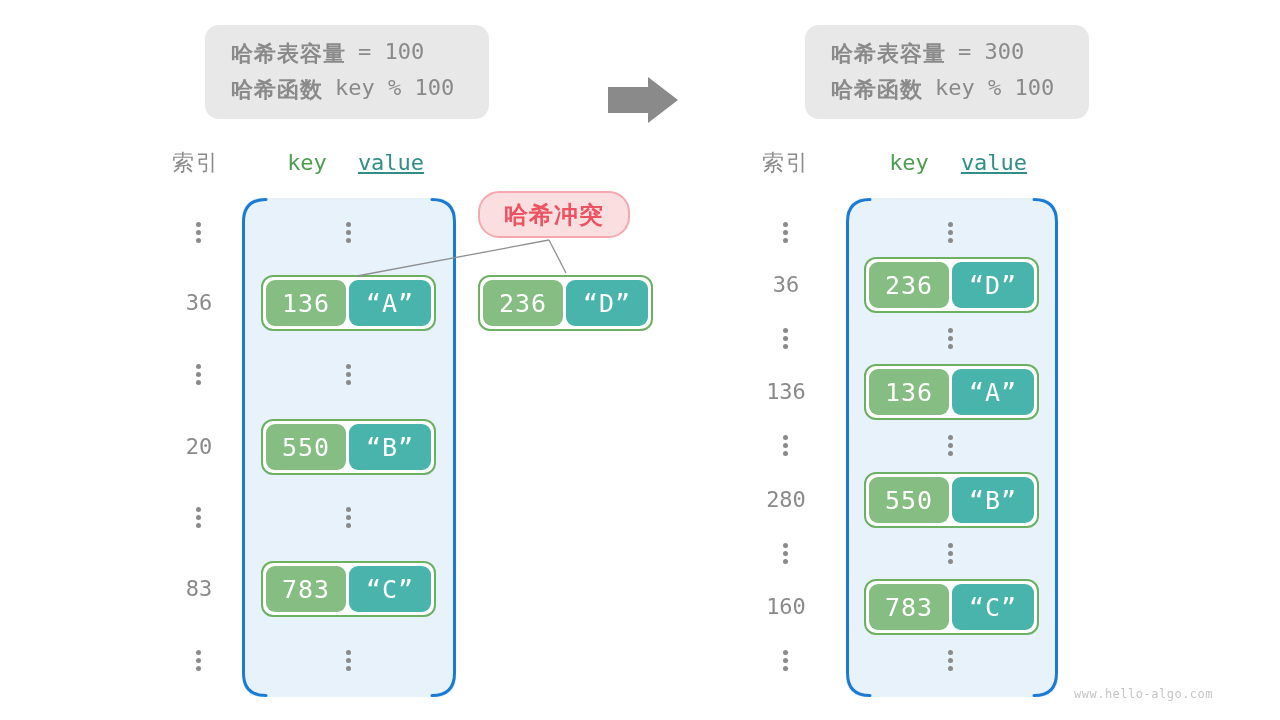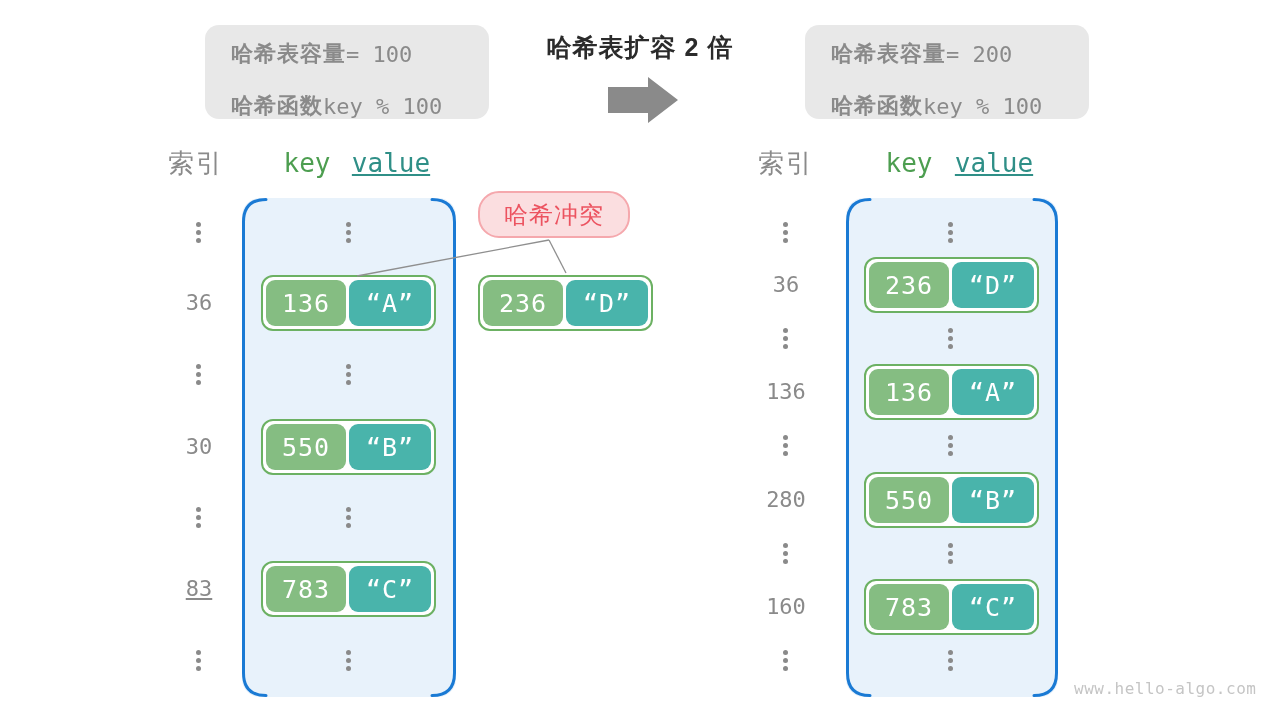--- a/index.html
+++ b/index.html
@@ -9,27 +9,27 @@
   }
   .abs{position:absolute;}
   .mono{font-family:"DejaVu Sans Mono",monospace;}
 
   
   .infobox{
     background:var(--graybg);border-radius:14px;box-sizing:border-box;
     display:flex;flex-direction:column;justify-content:center;gap:6px;
     padding-left:26px;
   }
-  .infoline{display:flex;align-items:center;gap:0;font-size:22px;color:var(--gray);margin-top:16px;}
+  .infoline{display:flex;gap:12px;font-size:22px;color:var(--gray);}
   .infoline .lbl{font-weight:bold;letter-spacing:1px;}
   .infoline .code{font-family:"DejaVu Sans Mono",monospace;}
 
   .title{font-size:25px;font-weight:bold;color:#2b2b2b;text-align:center;letter-spacing:1px;}
 
-  .hdr{font-size:26px;text-align:center;height:26px;line-height:26px;}
+  .hdr{font-size:22px;text-align:center;height:26px;line-height:26px;}
   .hdr-idx{color:var(--gray);letter-spacing:2px;}
   .hdr-key{color:var(--keyhdr);}
   .hdr-val{color:var(--valhdr);text-decoration:underline;}
 
   .tablefill{background:var(--tablebg);border-radius:18px;}
 
   .idx{font-size:22px;color:var(--gray);text-align:center;height:30px;line-height:30px;}
 
   .dots{display:flex;flex-direction:column;gap:3px;}
   .dots i{width:5px;height:5px;border-radius:50%;background:var(--gray);}
@@ -41,54 +41,53 @@
   .kbox,.vbox{
     height:46px;border-radius:9px;color:#ffffff;
     font-family:"DejaVu Sans Mono",monospace;font-size:25px;
     display:flex;align-items:center;justify-content:center;letter-spacing:1px;
   }
   .kbox{width:80px;background:var(--green);}
   .vbox{width:82px;background:var(--teal);}
 
   .callout{
     background:var(--pinkbg);border:2px solid var(--pinkborder);border-radius:21px;
-    color:var(--red);font-weight:normal;font-size:24px;letter-spacing:1px;
+    color:var(--red);font-weight:bold;font-size:24px;letter-spacing:1px;
     display:flex;align-items:center;justify-content:center;box-sizing:border-box;
   }
 
-  .watermark{font-size:16px;color:var(--watermark);letter-spacing:0.5px;}
+  .watermark{font-size:12px;color:var(--watermark);letter-spacing:0.5px;margin-top:8px;}
 </style>
 </head>
 <body>
 
 <div class="canvas">
 
   <div class="infobox abs" style="left:205px;top:25px;width:284px;height:94px;">
     <div class="infoline">
       <span class="lbl">哈希表容量</span>
       <span class="code">=  100</span>
     </div>
     <div class="infoline">
       <span class="lbl">哈希函数</span>
       <span class="code">key % 100</span>
     </div>
   </div>
 
   <div class="infobox abs" style="left:805px;top:25px;width:284px;height:94px;">
     <div class="infoline">
       <span class="lbl">哈希表容量</span>
-      <span class="code">=  200</span>
+      <span class="code">=  300</span>
     </div>
     <div class="infoline">
       <span class="lbl">哈希函数</span>
       <span class="code">key % 100</span>
     </div>
   </div>
 
-  <div class="title abs" style="left:515px;top:31px;width:250px;">哈希表扩容 2 倍</div>
   <svg class="abs" style="left:608px;top:77px;" width="70" height="46" viewBox="0 0 70 46">
     <polygon points="0,10 40,10 40,0 70,23 40,46 40,36 0,36" style="fill:var(--gray);"></polygon>
   </svg>
 
   <div class="hdr hdr-idx abs" style="left:161px;top:150px;width:70px;">索引</div>
   <div class="hdr hdr-key mono abs" style="left:277px;top:150px;width:60px;">key</div>
   <div class="hdr hdr-val mono abs" style="left:351px;top:150px;width:80px;">value</div>
 
   <div class="hdr hdr-idx abs" style="left:751px;top:150px;width:70px;">索引</div>
   <div class="hdr hdr-key mono abs" style="left:879px;top:150px;width:60px;">key</div>
@@ -125,36 +124,36 @@
       <div class="dots abs" style="left: 196px; top: 364px;">
         <i></i>
         <i></i>
         <i></i>
       </div>
       <div class="dots abs" style="left: 346px; top: 364px;">
         <i></i>
         <i></i>
         <i></i>
       </div>
-      <div class="idx mono abs" style="left: 159px; top: 432px; width: 80px;">30</div>
+      <div class="idx mono abs" style="left: 159px; top: 432px; width: 80px;">20</div>
       <div class="pair abs" style="left: 261px; top: 419px;">
         <div class="kbox">550</div>
         <div class="vbox">“B”</div>
       </div>
       <div class="dots abs" style="left: 196px; top: 507px;">
         <i></i>
         <i></i>
         <i></i>
       </div>
       <div class="dots abs" style="left: 346px; top: 507px;">
         <i></i>
         <i></i>
         <i></i>
       </div>
-      <div class="idx mono abs" style="left: 159px; top: 574px; width: 80px; text-decoration: underline;">83</div>
+      <div class="idx mono abs" style="left: 159px; top: 574px; width: 80px;">83</div>
       <div class="pair abs" style="left: 261px; top: 561px;">
         <div class="kbox">783</div>
         <div class="vbox">“C”</div>
       </div>
       <div class="dots abs" style="left: 196px; top: 650px;">
         <i></i>
         <i></i>
         <i></i>
       </div>
       <div class="dots abs" style="left: 346px; top: 650px;">

